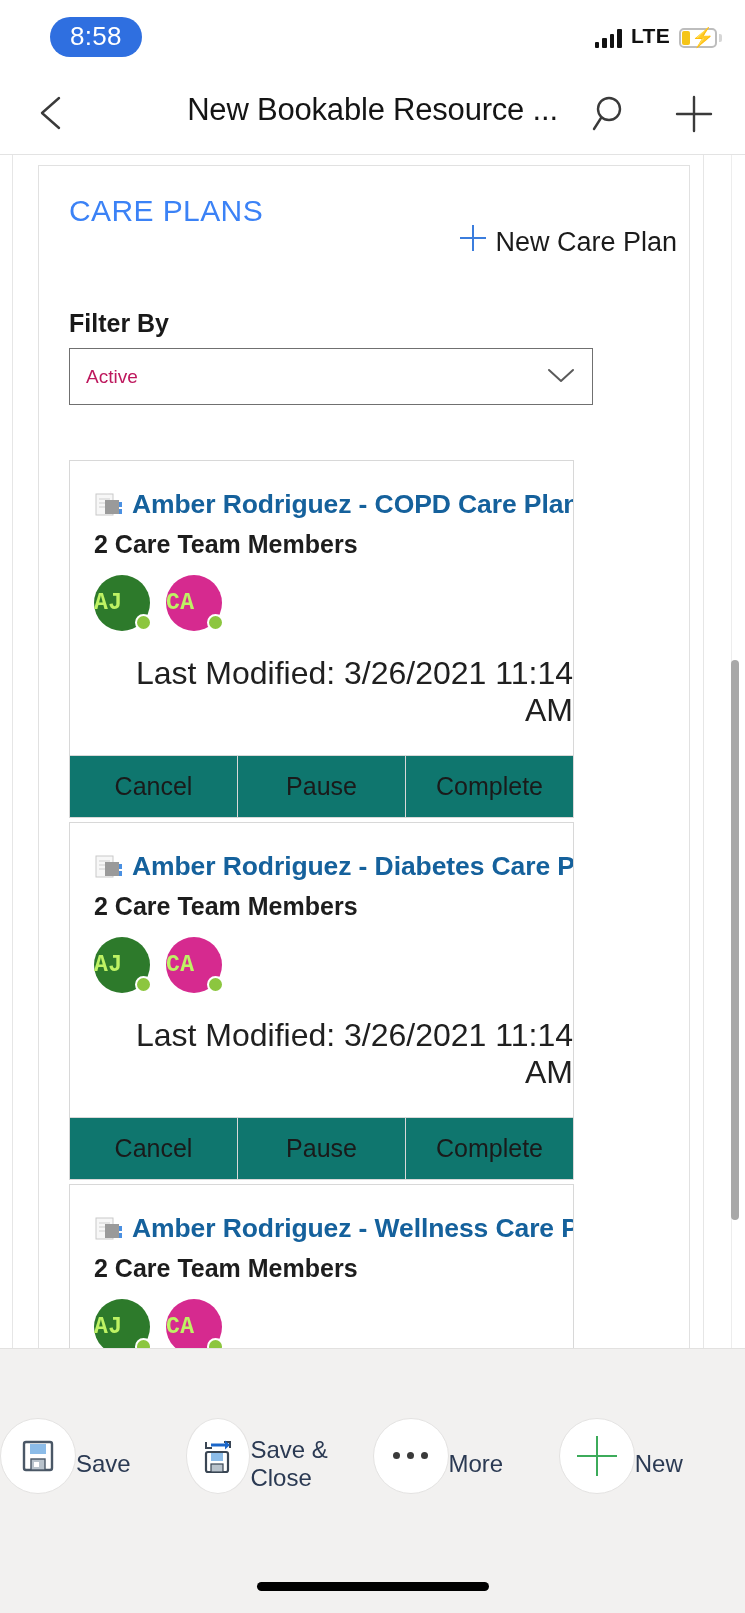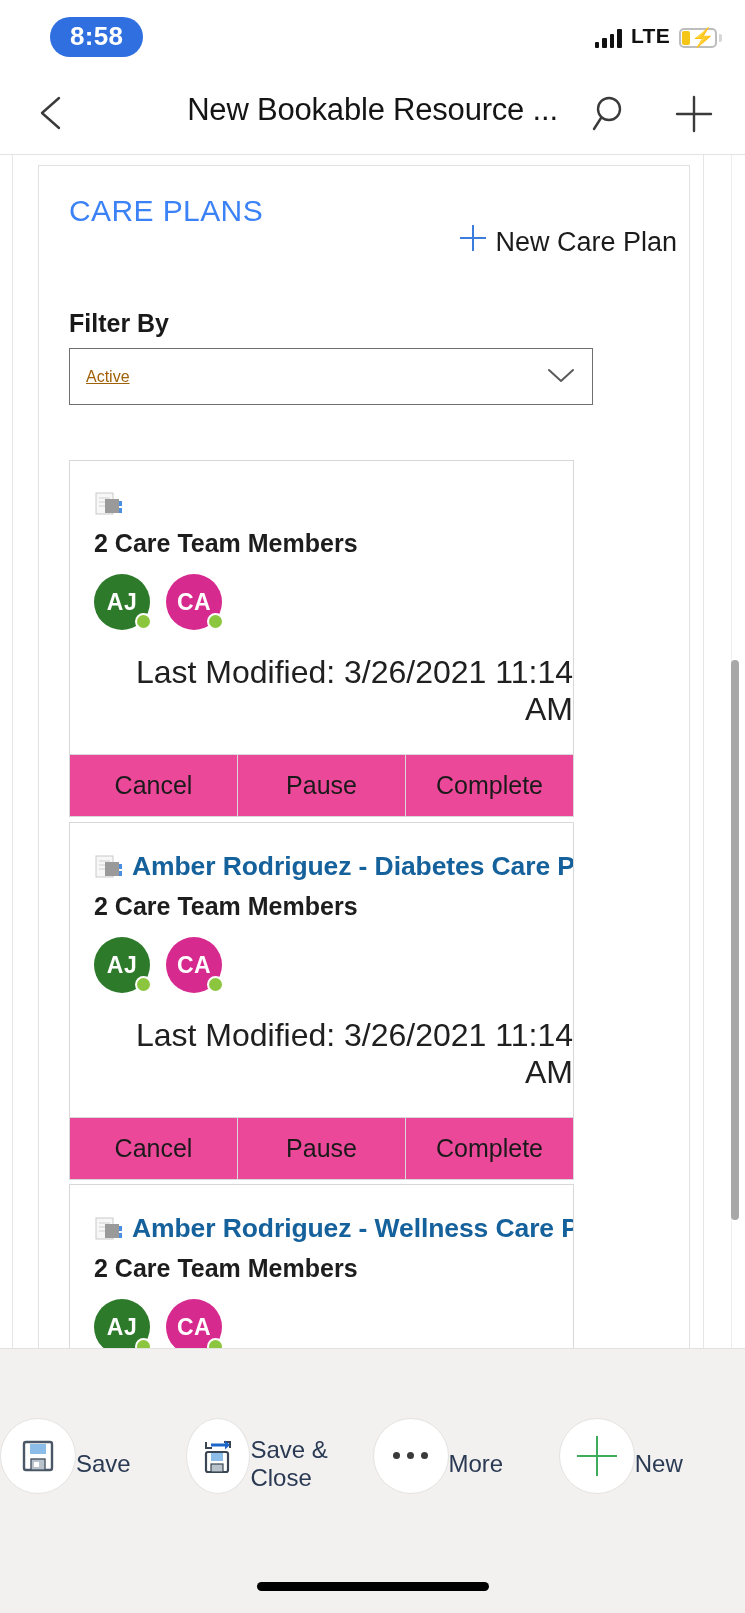--- a/index.html
+++ b/index.html
@@ -14,21 +14,21 @@
   
   .statusbar {
     position: absolute; top: 0; left: 0; width: 745px; height: 72px;
     background: #fff;
   }
   .time-pill {
     position: absolute; left: 50px; top: 17px;
     background: #2f6fe0; color: #fff;
     border-radius: 22px;
     padding: 6px 20px 8px 20px;
-    font-size: 26px; font-weight: 700;
+    font-size: 26px; font-weight: 400;
     letter-spacing: .3px;
     line-height: 1;
   }
   .status-right {
     position: absolute; right: 28px; top: 24px;
     display: flex; align-items: flex-end; gap: 9px;
   }
   .bars { display: flex; align-items: flex-end; gap: 3px; height: 19px; }
   .bars i { display: block; width: 4.5px; background: #111; border-radius: 1px; }
   .bars i:nth-child(1) { height: 6px; }
@@ -119,21 +119,21 @@
   .filter-label {
     position: absolute; left: 30px; top: 143px;
     font-size: 25px; font-weight: 700; color: #191919;
   }
   .filter-select {
     position: absolute; left: 30px; top: 182px;
     width: 524px; height: 57px;
     border: 1px solid #707070; background: #fff;
     display: flex; align-items: center; padding: 0 16px;
   }
-  .filter-select .val { font-size: 16px; color: #a16207; text-decoration: underline; }
+  .filter-select .val { font-size: 19px; color: #be185d; }
   .filter-select .chev { margin-left: auto; }
 
   
   .card {
     position: absolute; left: 30px; width: 505px;
     border: 1px solid #d8d8d8; background: #fff;
   }
   .card-body { padding: 28px 0 0 0; position: relative; }
   .card-title-row {
     display: flex; align-items: center; gap: 8px;
@@ -143,34 +143,34 @@
   .card-title {
     font-size: 26.5px; font-weight: 700; color: #15619c;
     letter-spacing: -.1px;
   }
   .members {
     padding: 10px 0 0 24px; font-size: 25px; font-weight: 700; color: #1d1d1d;
   }
   .avatars { display: flex; gap: 16px; padding: 16px 0 0 24px; }
   .avatar {
     position: relative; width: 56px; height: 56px; border-radius: 50%;
-    display: flex; align-items: center; justify-content: center;
-    color: #ffffff; font-size: 23px; font-weight: 600; letter-spacing: .5px;
+    display: flex; align-items: center; 
+    color: #bef264; font-size: 23px; font-weight: 600; letter-spacing: .5px; font-family: Liberation Mono, monospace;
   }
   .avatar .presence {
     position: absolute; right: -2px; bottom: 0px;
     width: 17px; height: 17px; border-radius: 50%;
     background: #8cc63f; border: 2px solid #fff;
   }
   .last-mod {
     padding: 24px 0 26px 24px; font-size: 32px; color: #202020; text-align: right;
   }
   .card-actions {
     display: flex; border-top: 1px solid #d8d8d8;
-    background: #ec4899; height: 62px;
+    background: #0f766e; height: 62px;
   }
   .card-actions .act {
     flex: 1; display: flex; align-items: center; justify-content: center;
     font-size: 25px; color: #1a1a1a;
     border-right: 1px solid #d8d8d8;
   }
   .card-actions .act:last-child { border-right: none; }
 
   
   .scroll-thumb {
@@ -289,20 +289,21 @@
               <svg width="30" height="30" viewBox="0 0 30 30">
                 <rect x="2" y="4" width="17" height="21" fill="#f7f7f7" stroke="#c9c9c9" stroke-width="1"></rect>
                 <line x1="5" y1="9" x2="16" y2="9" stroke="#cfcfcf" stroke-width="1"></line>
                 <line x1="5" y1="13" x2="16" y2="13" stroke="#cfcfcf" stroke-width="1"></line>
                 <line x1="5" y1="17" x2="16" y2="17" stroke="#cfcfcf" stroke-width="1"></line>
                 <path d="M11 10 L25 10 L25 24 L11 24 Z" fill="#9a9a9a"></path>
                 <rect x="25" y="12" width="3" height="5" fill="#4a90e2"></rect>
                 <rect x="25" y="19" width="3" height="5" fill="#4a90e2"></rect>
               </svg>
             </span>
+            <span class="card-title">Amber Rodriguez - COPD Care Plan</span>
           </div>
           <div class="members">2 Care Team Members</div>
           <div class="avatars">
             <span class="avatar" style="background:#2d7a2b;">
               <span>AJ</span>
               <span class="presence"></span>
             </span>
             <span class="avatar" style="background:#d62a8f;">
               <span>CA</span>
               <span class="presence"></span>

